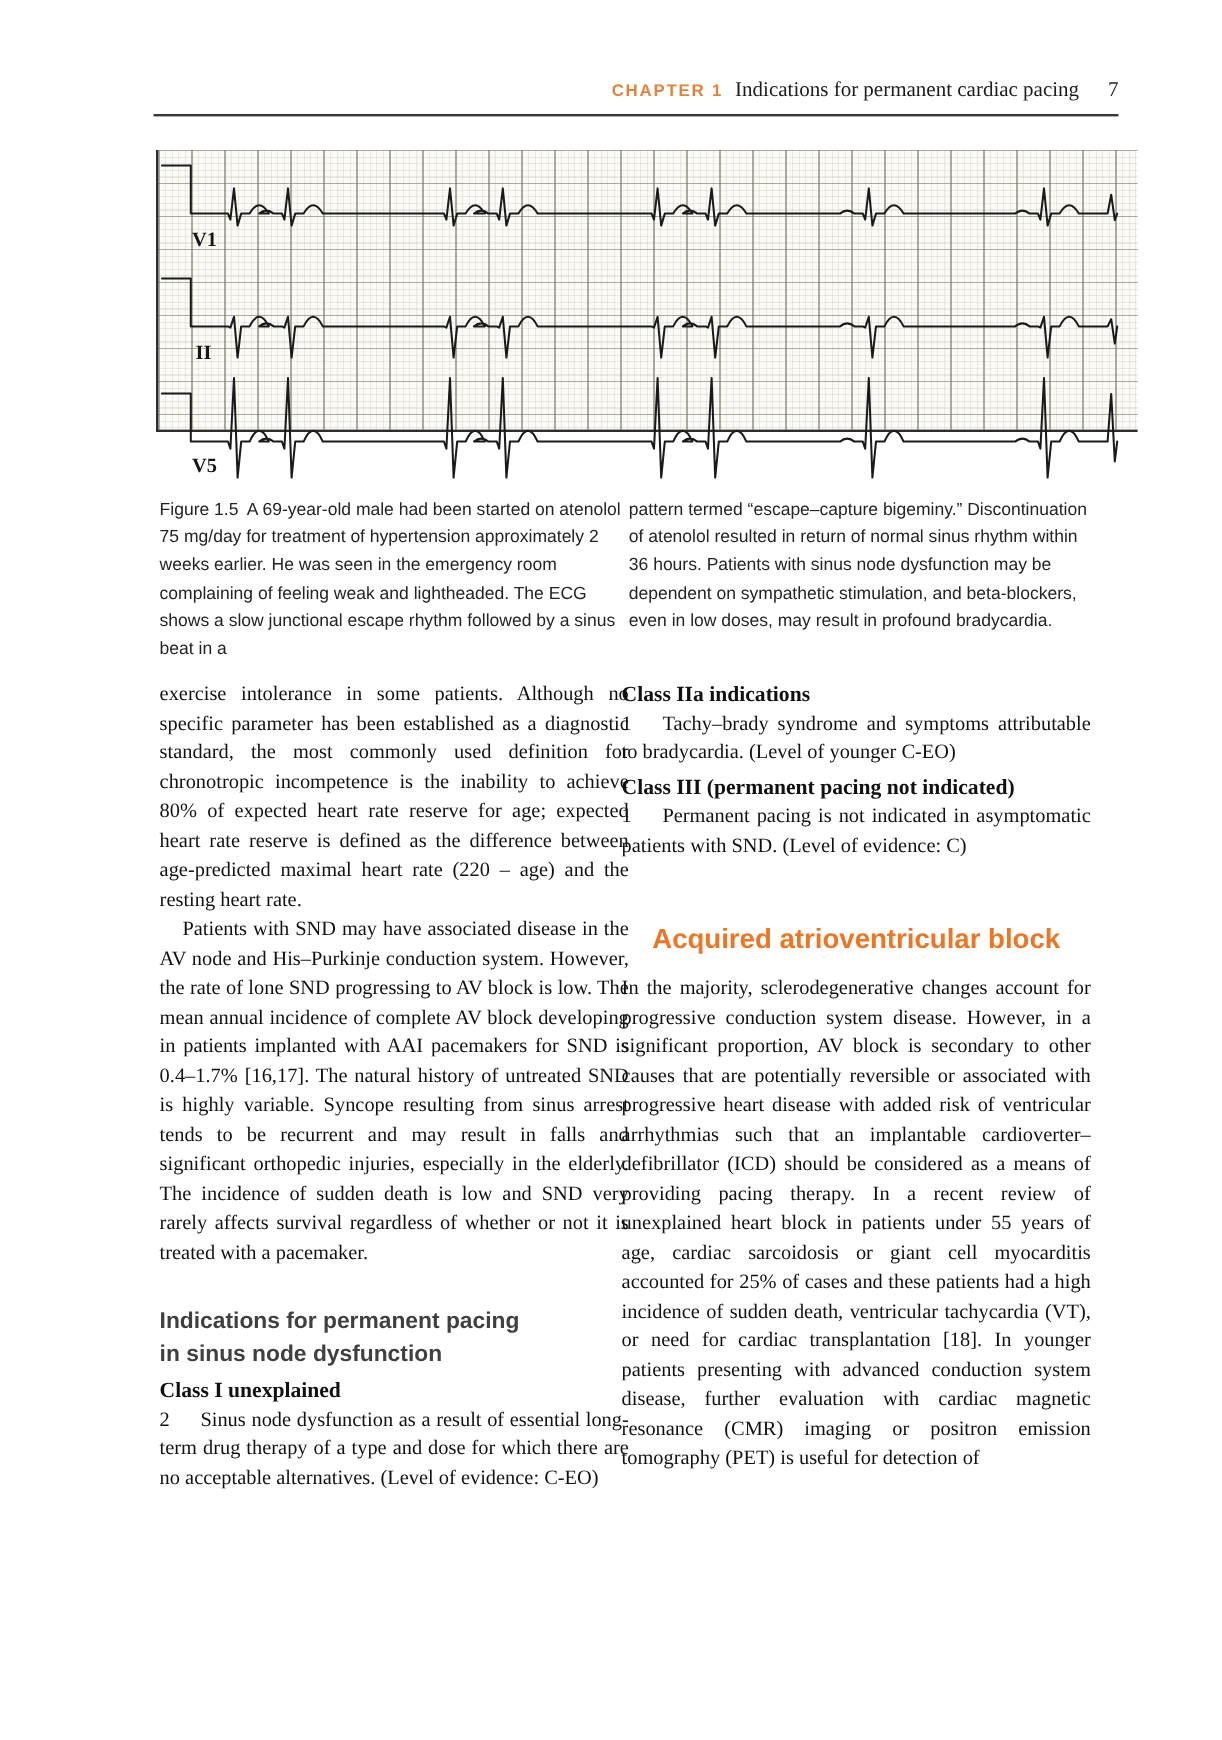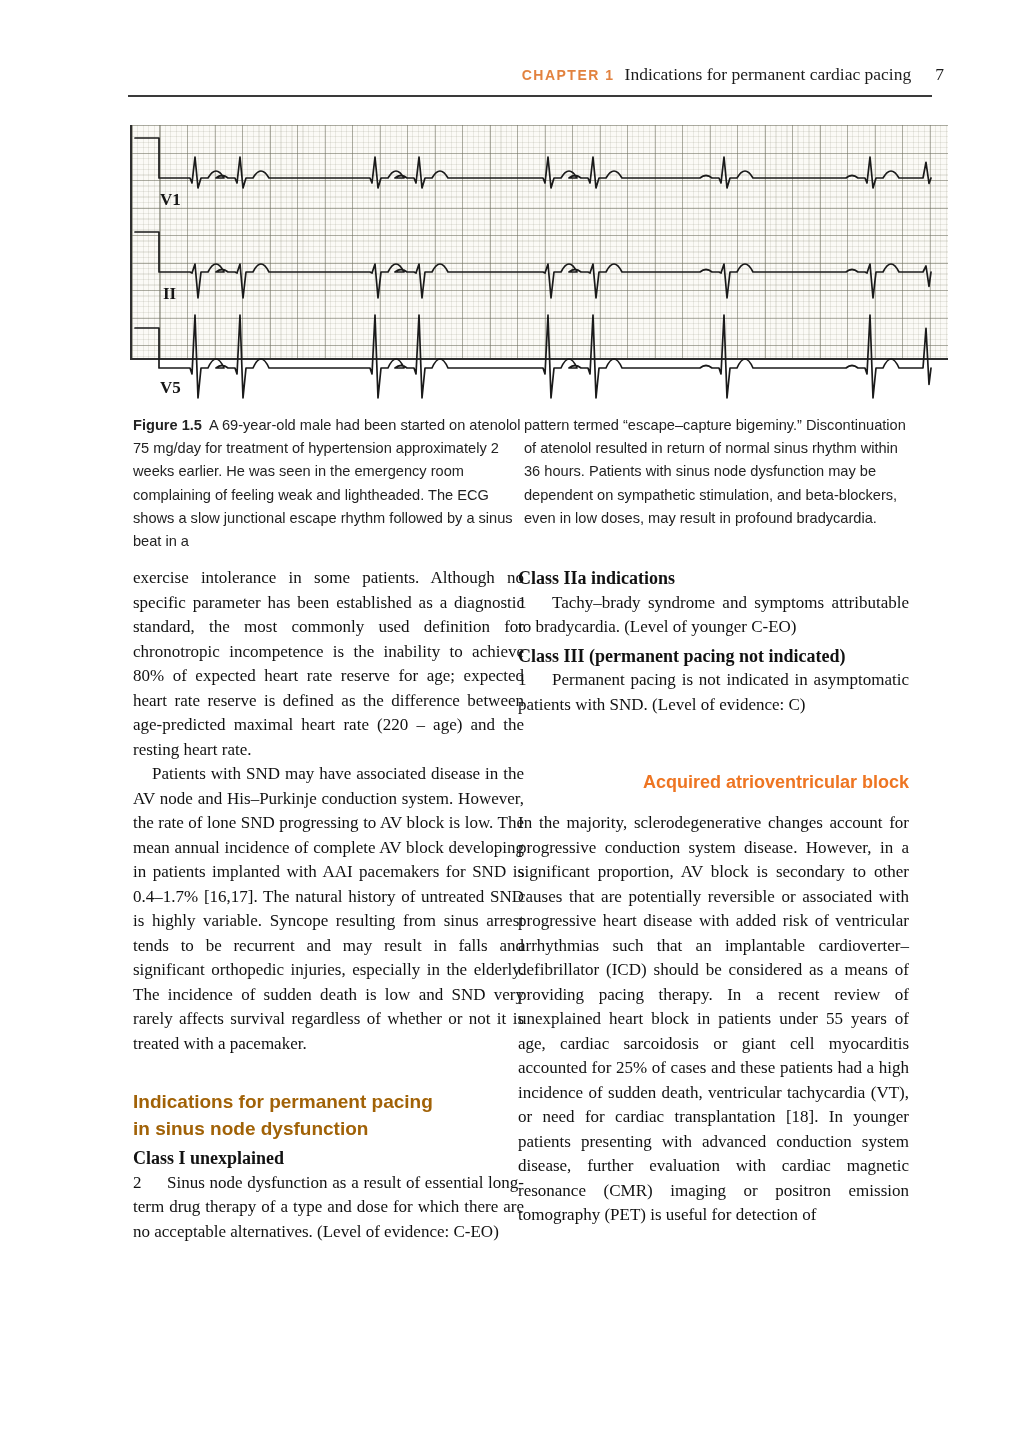--- a/index.html
+++ b/index.html
@@ -12,21 +12,21 @@
   .page{
     position:relative;
     width:1018px;height:1450px;
     background:#ffffff;
     font-family:"Liberation Serif", serif;
     color:#111;
     overflow:hidden;
   }
   
   .running-head{
-    position:absolute;top:64px;left:140px;width:804px;
+    position:absolute;top:64px;left:128px;width:804px;
     text-align:right;
     white-space:nowrap;
   }
   .chapter-label{
     font-family:"Liberation Sans", sans-serif;
     font-weight:bold;
     font-size:14px;
     letter-spacing:1.5px;
     color:var(--chapter);
   }
@@ -66,55 +66,55 @@
   
   .caption-col{
     position:absolute;top:414px;width:392px;
     font-family:"Liberation Sans", sans-serif;
     font-size:14.6px;line-height:23.2px;
     color:#232323;
     text-align:left;
   }
   .caption-left{left:133px;}
   .caption-right{left:524px;}
-  .caption-fig-label{font-weight:bold;margin-right:7px;}
+  .caption-fig-label{font-weight:normal;margin-right:7px;}
   
   .body-col{
     position:absolute;top:566px;width:391px;
     font-size:17px;line-height:24.5px;
     text-align:justify;
   }
   .col-left{left:133px;}
   .col-right{left:518px;}
   .body-col p{text-align:justify;}
   .para-indent{text-indent:19px;}
   .section-heading{
     font-family:"Liberation Sans", sans-serif;
     font-weight:bold;
     font-size:19px;line-height:27px;
     white-space:pre-line;
     margin-top:32px;
     text-align:left;
-    color:#a16207;
+    color:#404040;
   }
   .class-heading{
     font-family:"Liberation Serif", serif;
     font-weight:bold;
     font-size:18px;line-height:24.5px;
     margin-top:4px;
     text-align:left;
   }
   .class-heading.spaced{}
   .acquired-heading{
     font-family:"Liberation Sans", sans-serif;
     font-weight:bold;
-    font-size:18px;line-height:26px;
+    font-size:23px;line-height:26px;
     color:var(--accent);
     margin-top:52px;
-    text-align:right;
+    text-align:center;
   }
   .acquired-heading + p{margin-top:16px;}
   .li{text-align:justify;}
   .li .num{display:inline-block;width:34px;}
 </style>
 </head>
 <body>
 
 <div class="page">
 

